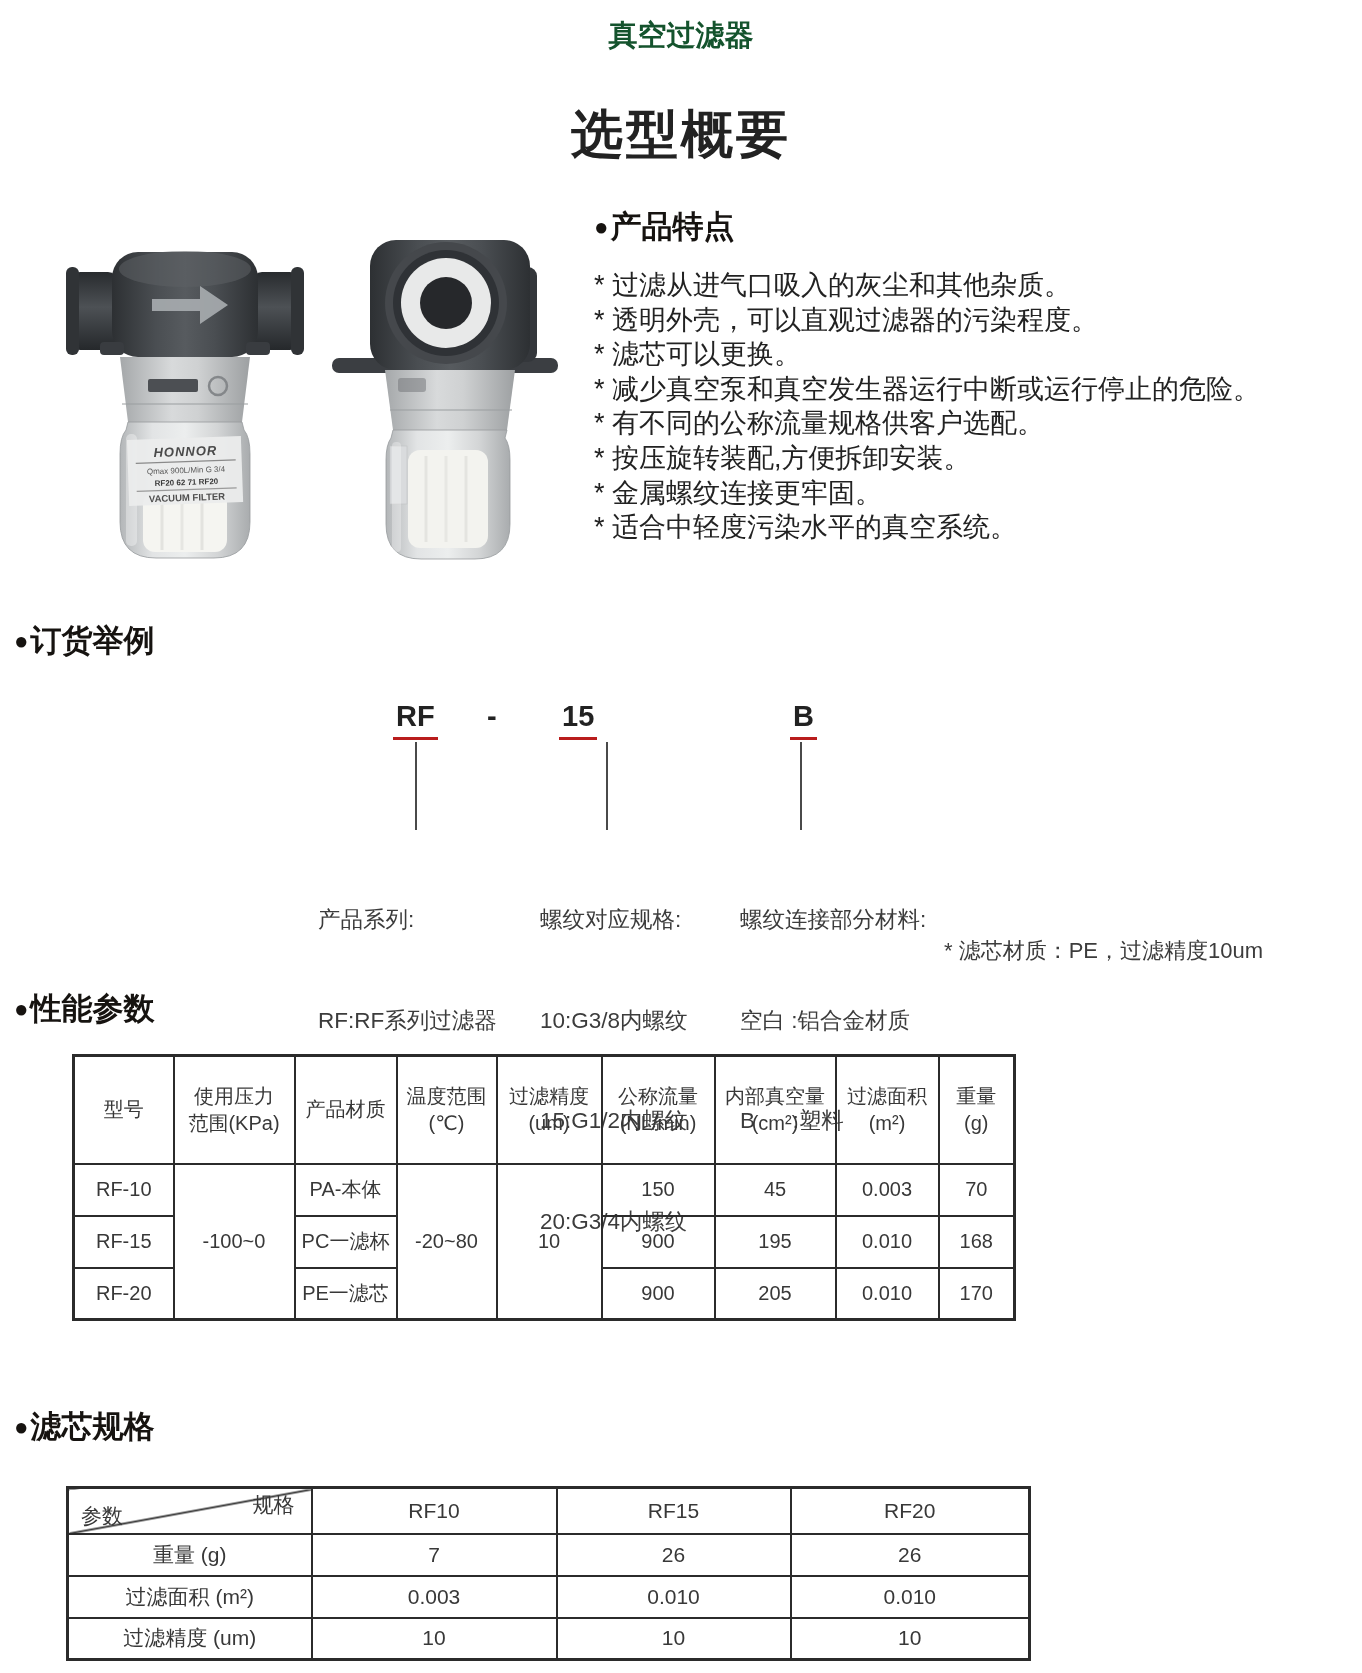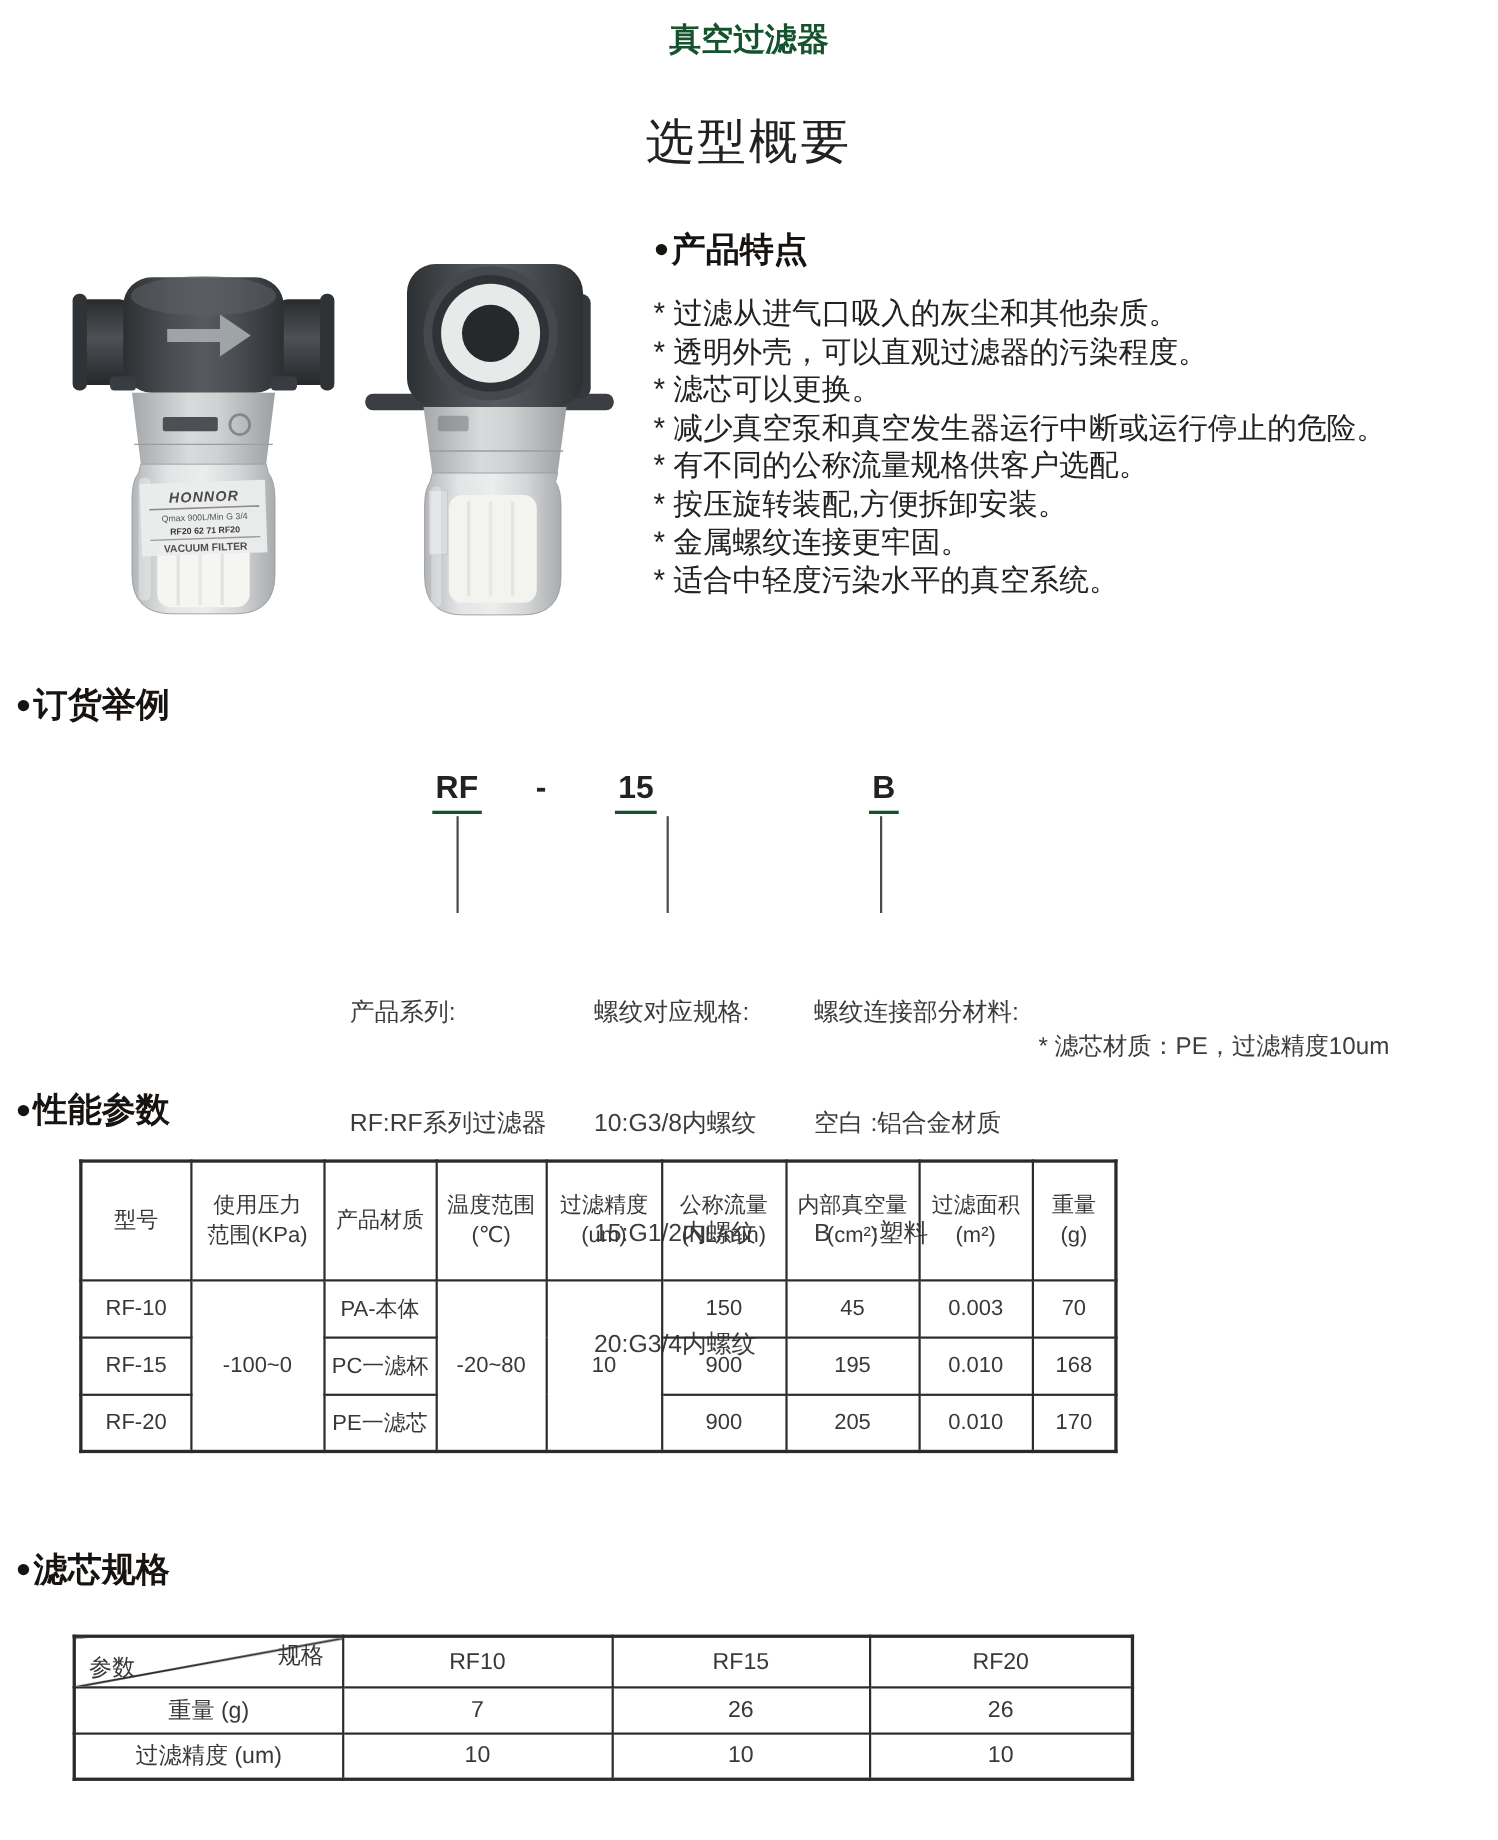--- a/index.html
+++ b/index.html
@@ -4,32 +4,32 @@
 <style>
   html,body{margin:0;padding:0;background:#ffffff;}
   #page{
     position:relative;width:1362px;height:1673px;background:#ffffff;overflow:hidden;
     font-family:"Liberation Sans","DejaVu Sans",sans-serif;color:#1a1a1a;
   }
   
   .series-row{position:absolute;top:16px;left:0;width:100%;display:flex;justify-content:center;align-items:baseline;gap:22px;}
   .series-title{font-size:58px;font-weight:900;letter-spacing:1px;color:#161310;}
   .series-sub{font-size:29px;font-weight:700;color:#14532d;}
-  .page-heading{position:absolute;top:100px;left:0;width:100%;text-align:center;font-size:44px;font-weight:400;letter-spacing:3px;color:#222;}
+  .page-heading{position:absolute;top:100px;left:0;width:100%;text-align:center;font-size:52px;font-weight:700;letter-spacing:3px;color:#222;}
   
   .photos{position:absolute;left:60px;top:212px;width:500px;height:378px;}
   
   .features{position:absolute;left:594px;top:206px;width:766px;}
   .sec-title{font-size:31px;font-weight:700;color:#161310;display:flex;align-items:center;}
   .sec-title .bullet{font-size:24px;margin-right:2px;line-height:1;}
   .features-list{margin-top:20px;}
   .feat-line{font-size:27px;line-height:34.6px;color:#222;white-space:pre;}
   
   .ordering-title{position:absolute;left:14px;top:620px;}
-  .code-part{position:absolute;top:700px;font-size:29px;font-weight:700;color:#222;padding:0 3px 4px 3px;border-bottom:3px solid #14532d;}
+  .code-part{position:absolute;top:700px;font-size:29px;font-weight:700;color:#222;padding:0 3px 4px 3px;border-bottom:3px solid #b91c1c;}
   .code-dash{position:absolute;top:700px;font-size:29px;font-weight:700;color:#222;border-bottom:none;}
   .connector{position:absolute;width:2px;background:#4a4a4a;top:742px;height:88px;}
   .legend{position:absolute;top:836px;font-size:22.5px;line-height:33.5px;color:#3c3c3c;white-space:pre;}
   .order-note{position:absolute;left:944px;top:936px;font-size:22px;color:#3c3c3c;white-space:pre;}
   
   table{border-collapse:collapse;position:absolute;table-layout:fixed;}
   td,th{border:2px solid #2b2b2b;text-align:center;vertical-align:middle;font-weight:400;padding:0;color:#383838;}
   table.perf{left:72px;top:1054px;border:3px solid #2b2b2b;font-size:20px;}
   table.perf tr.hdr{height:108px;}
   table.perf tr.r{height:52px;}
@@ -293,20 +293,26 @@
         <th>RF15</th>
         <th>RF20</th>
       </tr>
       <tr class="r">
         <td>重量 (g)</td>
         <td>7</td>
         <td>26</td>
         <td>26</td>
       </tr>
       <tr class="r">
+        <td>过滤面积 (m²)</td>
+        <td>0.003</td>
+        <td>0.010</td>
+        <td>0.010</td>
+      </tr>
+      <tr class="r">
         <td>过滤精度 (um)</td>
         <td>10</td>
         <td>10</td>
         <td>10</td>
       </tr>
     </tbody>
   </table>
 
 </div>
 

